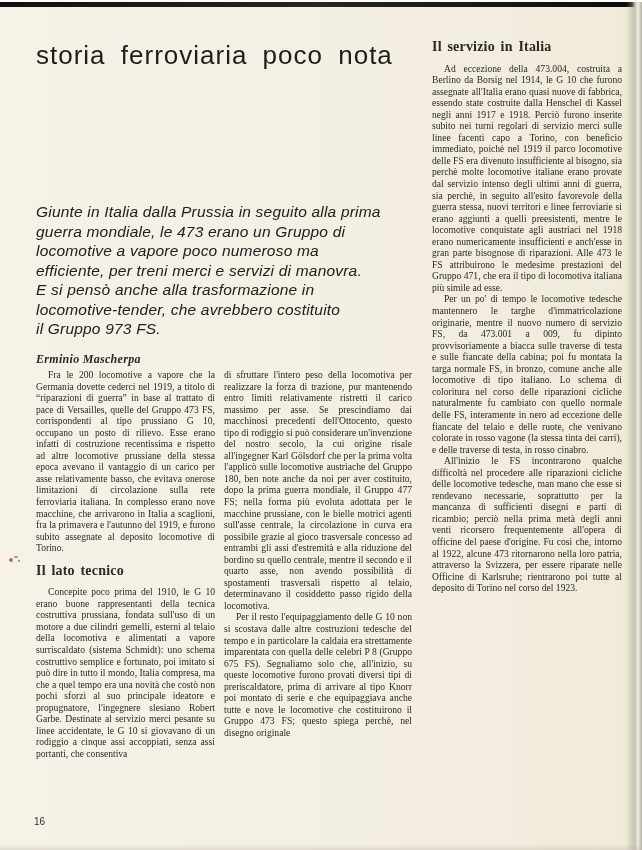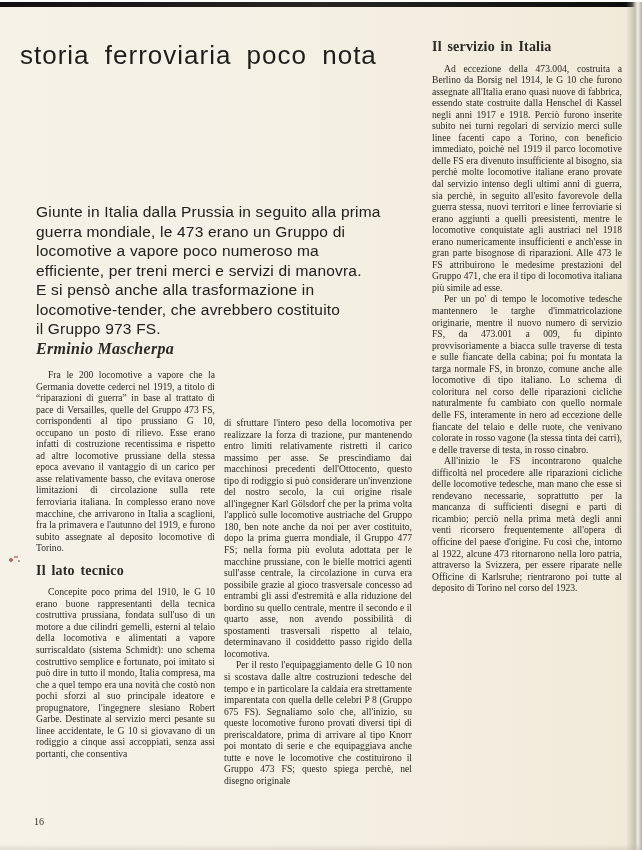--- a/index.html
+++ b/index.html
@@ -21,57 +21,57 @@
   
   .edge-top-white{position:absolute;top:0;left:0;right:0;height:2px;background:#fdfdfb;}
   .edge-top{position:absolute;top:2px;left:0;right:0;height:5px;
     background:linear-gradient(90deg,#101010 0%,#262622 50%,#0b0b0b 100%);}
   .edge-right{position:absolute;top:2px;right:0;bottom:0;width:16px;
     background:linear-gradient(90deg, rgba(170,165,150,0) 0%, rgba(168,163,148,.40) 38%, #c6c2b4 58%, #f1eee5 74%, #b3afa2 100%);}
   .edge-bottom{position:absolute;left:0;right:0;bottom:0;height:6px;
     background:linear-gradient(180deg, rgba(190,184,168,0) 0%, rgba(186,180,164,.35) 100%);}
 
   .kicker{
-    position:absolute;left:20px;top:40px;
+    position:absolute;left:36px;top:40px;
     font-family:"Liberation Sans", sans-serif;
     font-size:26px;letter-spacing:1px;word-spacing:7px;color:#1e1d1b;
   }
   .title{
     position:absolute;left:34px;top:86px;margin:0;
     font-family:"Liberation Sans", sans-serif;font-weight:bold;
     font-size:37px;line-height:45px;letter-spacing:.5px;color:var(--blue);
   }
   .lead{
     position:absolute;left:36px;top:202px;width:402px;
-    font-family:"Liberation Sans", sans-serif;
+    font-family:"Liberation Sans", sans-serif;font-style:italic;
     font-size:15.5px;line-height:19.5px;letter-spacing:.2px;
     white-space:pre-line;color:#21201d;
   }
   .author{
-    position:absolute;left:36px;top:340px;
-    font-weight:bold;font-style:italic;font-size:16px;color:var(--ink);
+    position:absolute;left:36px;top:352px;
+    font-weight:bold;font-style:italic;font-size:12px;color:var(--ink);
     letter-spacing:.3px;
   }
   .col{
     position:absolute;overflow:hidden;
     font-size:9.6px;line-height:11.55px;color:var(--ink);
     text-align:justify;hyphens:auto;-webkit-hyphens:auto;
   }
   .col p{margin:0;text-indent:12px;}
   .col p.cont{text-indent:0;}
   .col h2{
     font-size:14px;letter-spacing:.2px;word-spacing:2px;
     margin:11px 0 10px;font-weight:bold;color:var(--ink);
   }
   .col1{left:36px;top:369px;width:179px;height:426px;}
-  .col2{left:224px;top:369px;width:188px;height:426px;margin-top:48px;}
+  .col2{left:224px;top:369px;width:188px;height:426px;}
   .col3{left:432px;top:30px;width:190px;height:784px;}
   .pageno{
     position:absolute;left:34px;top:816px;
-    font-family:Liberation Serif, serif;font-size:10px;color:#33322c;
+    font-family:Liberation Sans, sans-serif;font-size:10px;color:#33322c;
   }
   .smudge{
     position:absolute;left:6px;top:553px;width:18px;height:13px;
     background:
       radial-gradient(4px 3px at 5px 7px, #b05a48 60%, transparent 62%),
       radial-gradient(3px 2.5px at 10px 4px, #c28875 60%, transparent 62%),
       radial-gradient(2.5px 2px at 13px 8px, #9a9184 60%, transparent 62%);
     opacity:.85;
   }
 </style>

